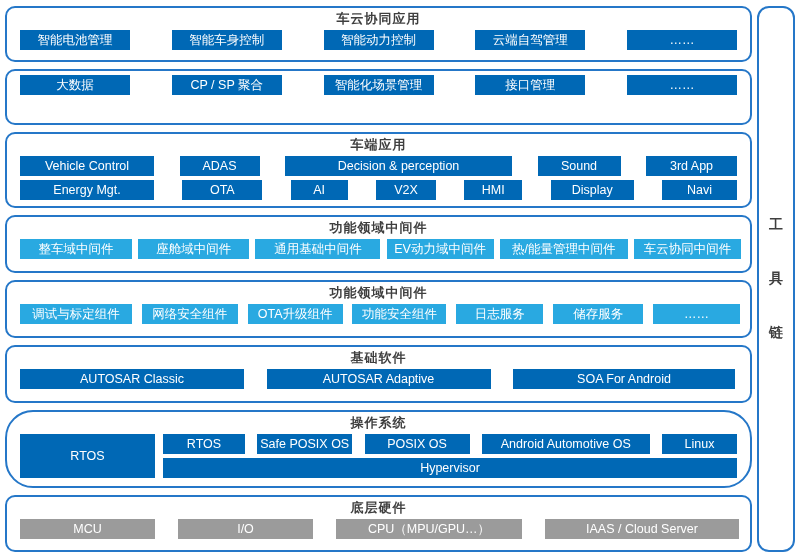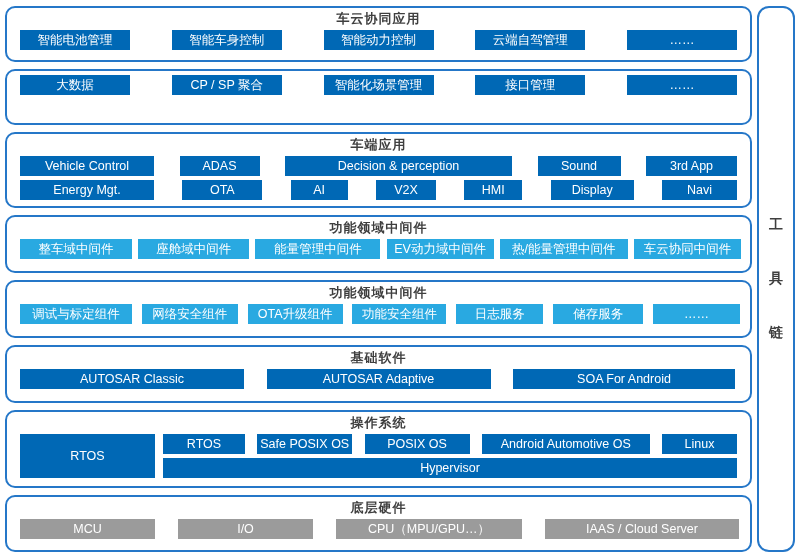--- a/index.html
+++ b/index.html
@@ -36,21 +36,21 @@
     display:flex;flex-direction:column;align-items:center;justify-content:center;gap:36px;
   }
   .toolchain span{font-size:14px;font-weight:bold;color:#3f3f3f;}
   
   #p-cloud-app{top:6px;height:56px;}
   #p-cloud-platform{top:69px;height:56px;}
   #p-vehicle-app{top:132px;height:76px;}
   #p-domain-mw{top:215px;height:58px;}
   #p-common-mw{top:280px;height:58px;}
   #p-basic-sw{top:345px;height:58px;}
-  #p-os{top:410px;height:78px;}
+  #p-os{top:410px;height:78px;border-radius:28px;}
   #p-hardware{top:495px;height:57px;}
 </style>
 </head>
 <body>
 
 <div id="stage">
 
   <div class="panel" id="p-cloud-app">
     <div class="panel-title">车云协同应用</div>
     <div class="row">
@@ -90,21 +90,21 @@
       <div class="box" style="width:83px">Display</div>
       <div class="box" style="width:75px">Navi</div>
     </div>
   </div>
 
   <div class="panel" id="p-domain-mw">
     <div class="panel-title">功能领域中间件</div>
     <div class="row" style="margin-right:9px">
       <div class="box light" style="width:112px">整车域中间件</div>
       <div class="box light" style="width:111px">座舱域中间件</div>
-      <div class="box light" style="width:125px">能量管理中间件</div>
+      <div class="box light" style="width:125px">通用基础中间件</div>
       <div class="box light" style="width:107px">EV动力域中间件</div>
       <div class="box light" style="width:128px">热/能量管理中间件</div>
       <div class="box light" style="width:107px">车云协同中间件</div>
     </div>
   </div>
 
   <div class="panel" id="p-common-mw">
     <div class="panel-title">功能领域中间件</div>
     <div class="row" style="margin-right:10px">
       <div class="box light" style="width:112px">调试与标定组件</div>

